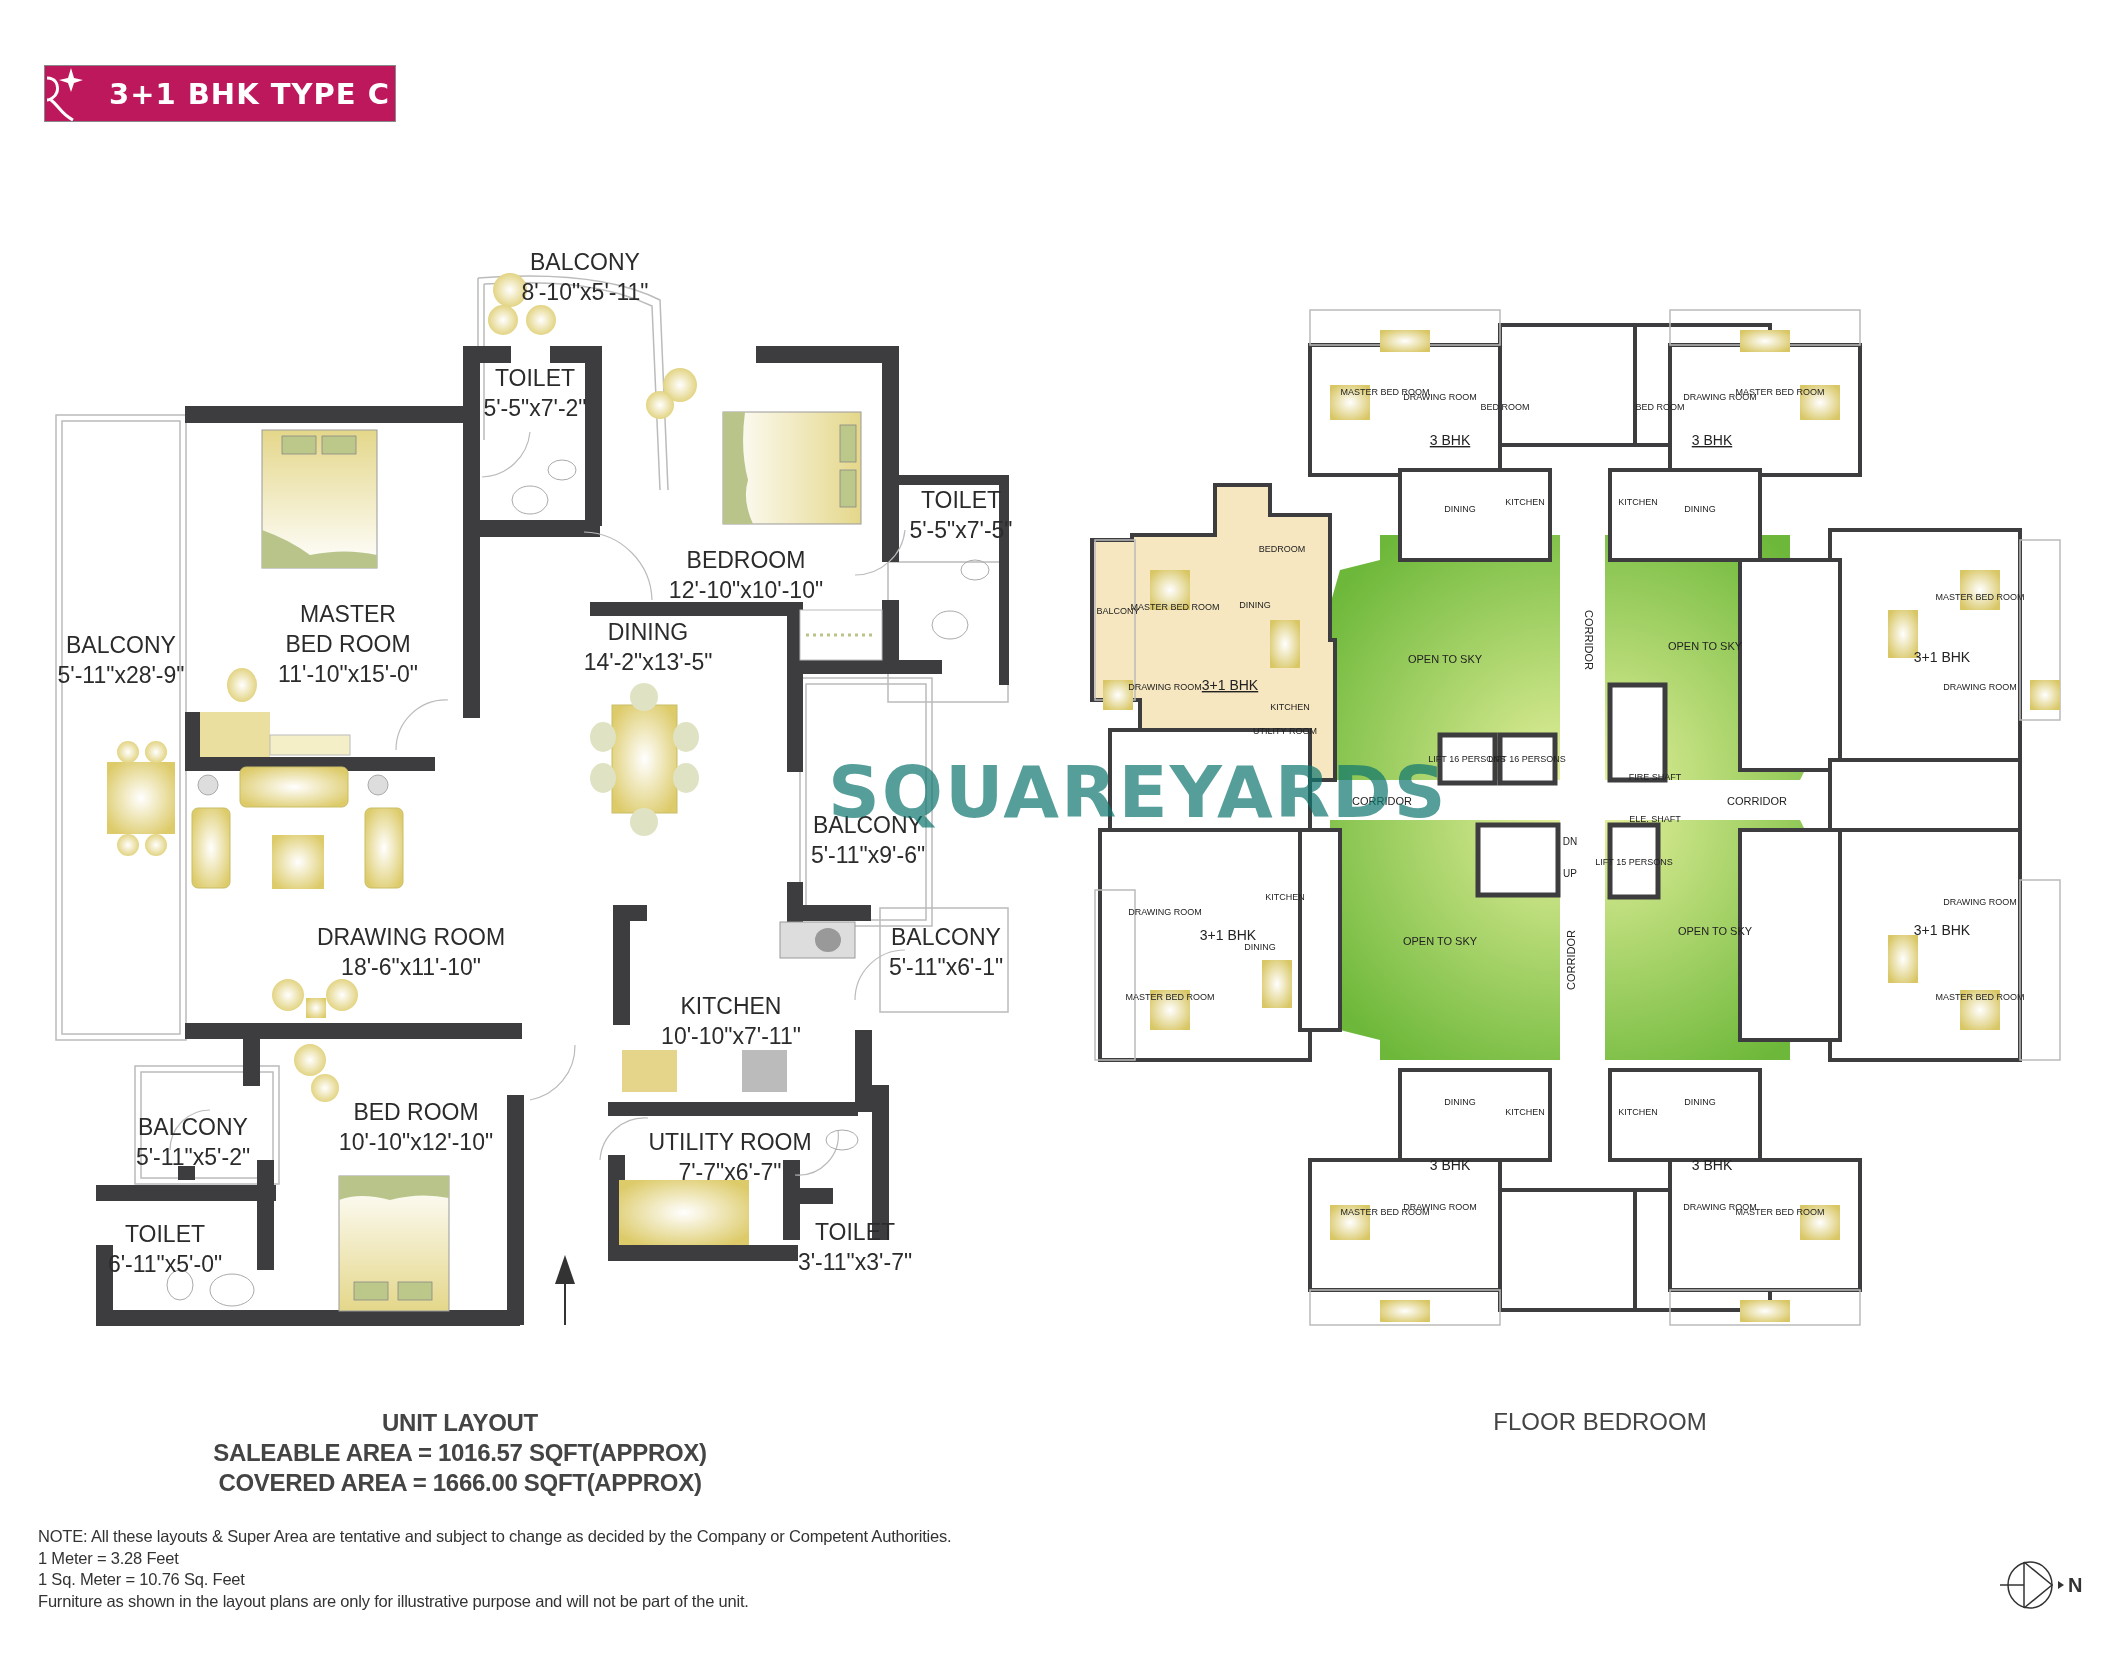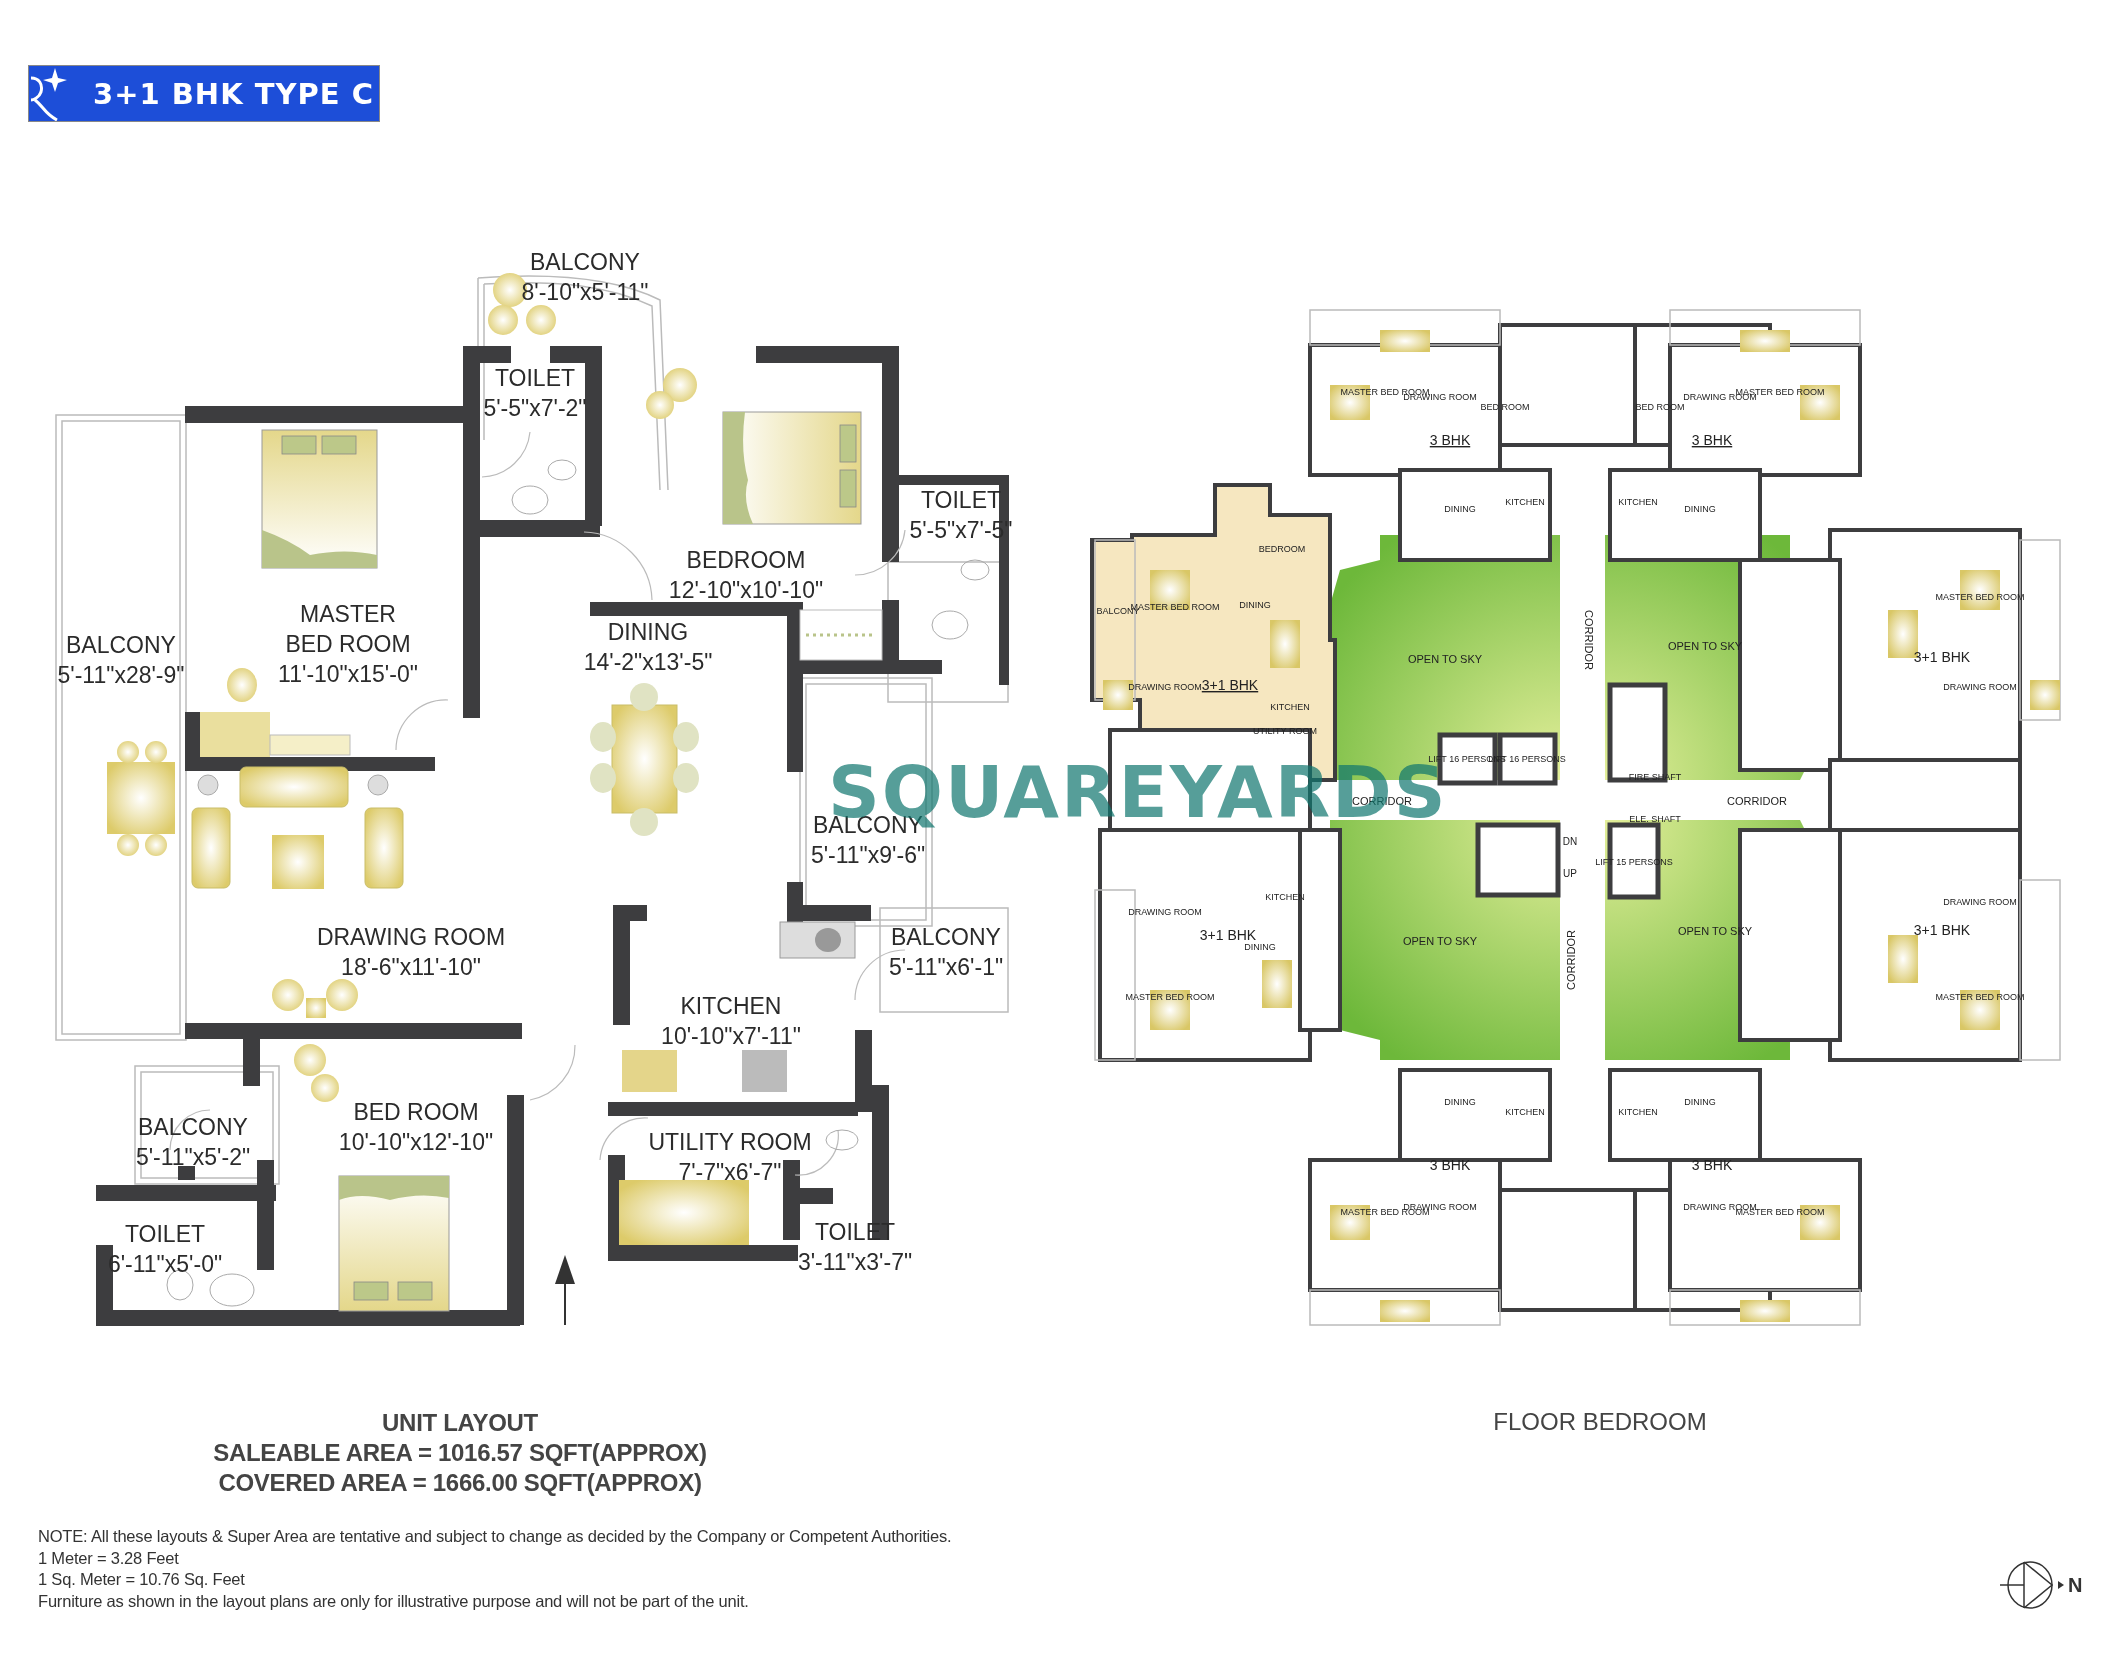--- a/index.html
+++ b/index.html
@@ -1,17 +1,17 @@
 <!DOCTYPE html>
 <html><head>
 <meta charset="utf-8">
 <style>
   html,body{margin:0;padding:0;background:#ffffff;}
   body{width:2104px;height:1660px;position:relative;overflow:hidden;font-family:"Liberation Sans","DejaVu Sans",sans-serif;color:#333;}
-  .title-badge{position:absolute;left:28px;top:65px;width:350px;height:55px;background:#1d4ed8;border:1px solid #888;display:flex;align-items:center;}
+  .title-badge{position:absolute;left:44px;top:65px;width:350px;height:55px;background:#be185d;border:1px solid #888;display:flex;align-items:center;}
   .title-badge .logo{width:46px;height:55px;position:relative;}
   .title-badge .title{color:#fff;font-weight:bold;font-size:29px;letter-spacing:1px;margin-left:18px;font-family:"DejaVu Sans",sans-serif;}
   svg text{font-family:"Liberation Sans Narrow","Liberation Sans",sans-serif;}
   .unit-svg{position:absolute;left:0;top:0;}
   .floor-svg{position:absolute;left:0;top:0;}
   .caption{position:absolute;text-align:center;color:#444;font-family:"Liberation Sans",sans-serif;}
   .unit-caption{left:180px;top:1408px;width:560px;font-size:24px;line-height:30px;letter-spacing:-0.3px;font-weight:bold;}
   .floor-caption{left:1450px;top:1408px;width:300px;font-size:24px;}
   .notes{position:absolute;left:38px;top:1526px;font-size:16.5px;line-height:21.5px;color:#333;letter-spacing:-0.2px;}
   .compass{position:absolute;left:1996px;top:1560px;width:90px;height:50px;}

